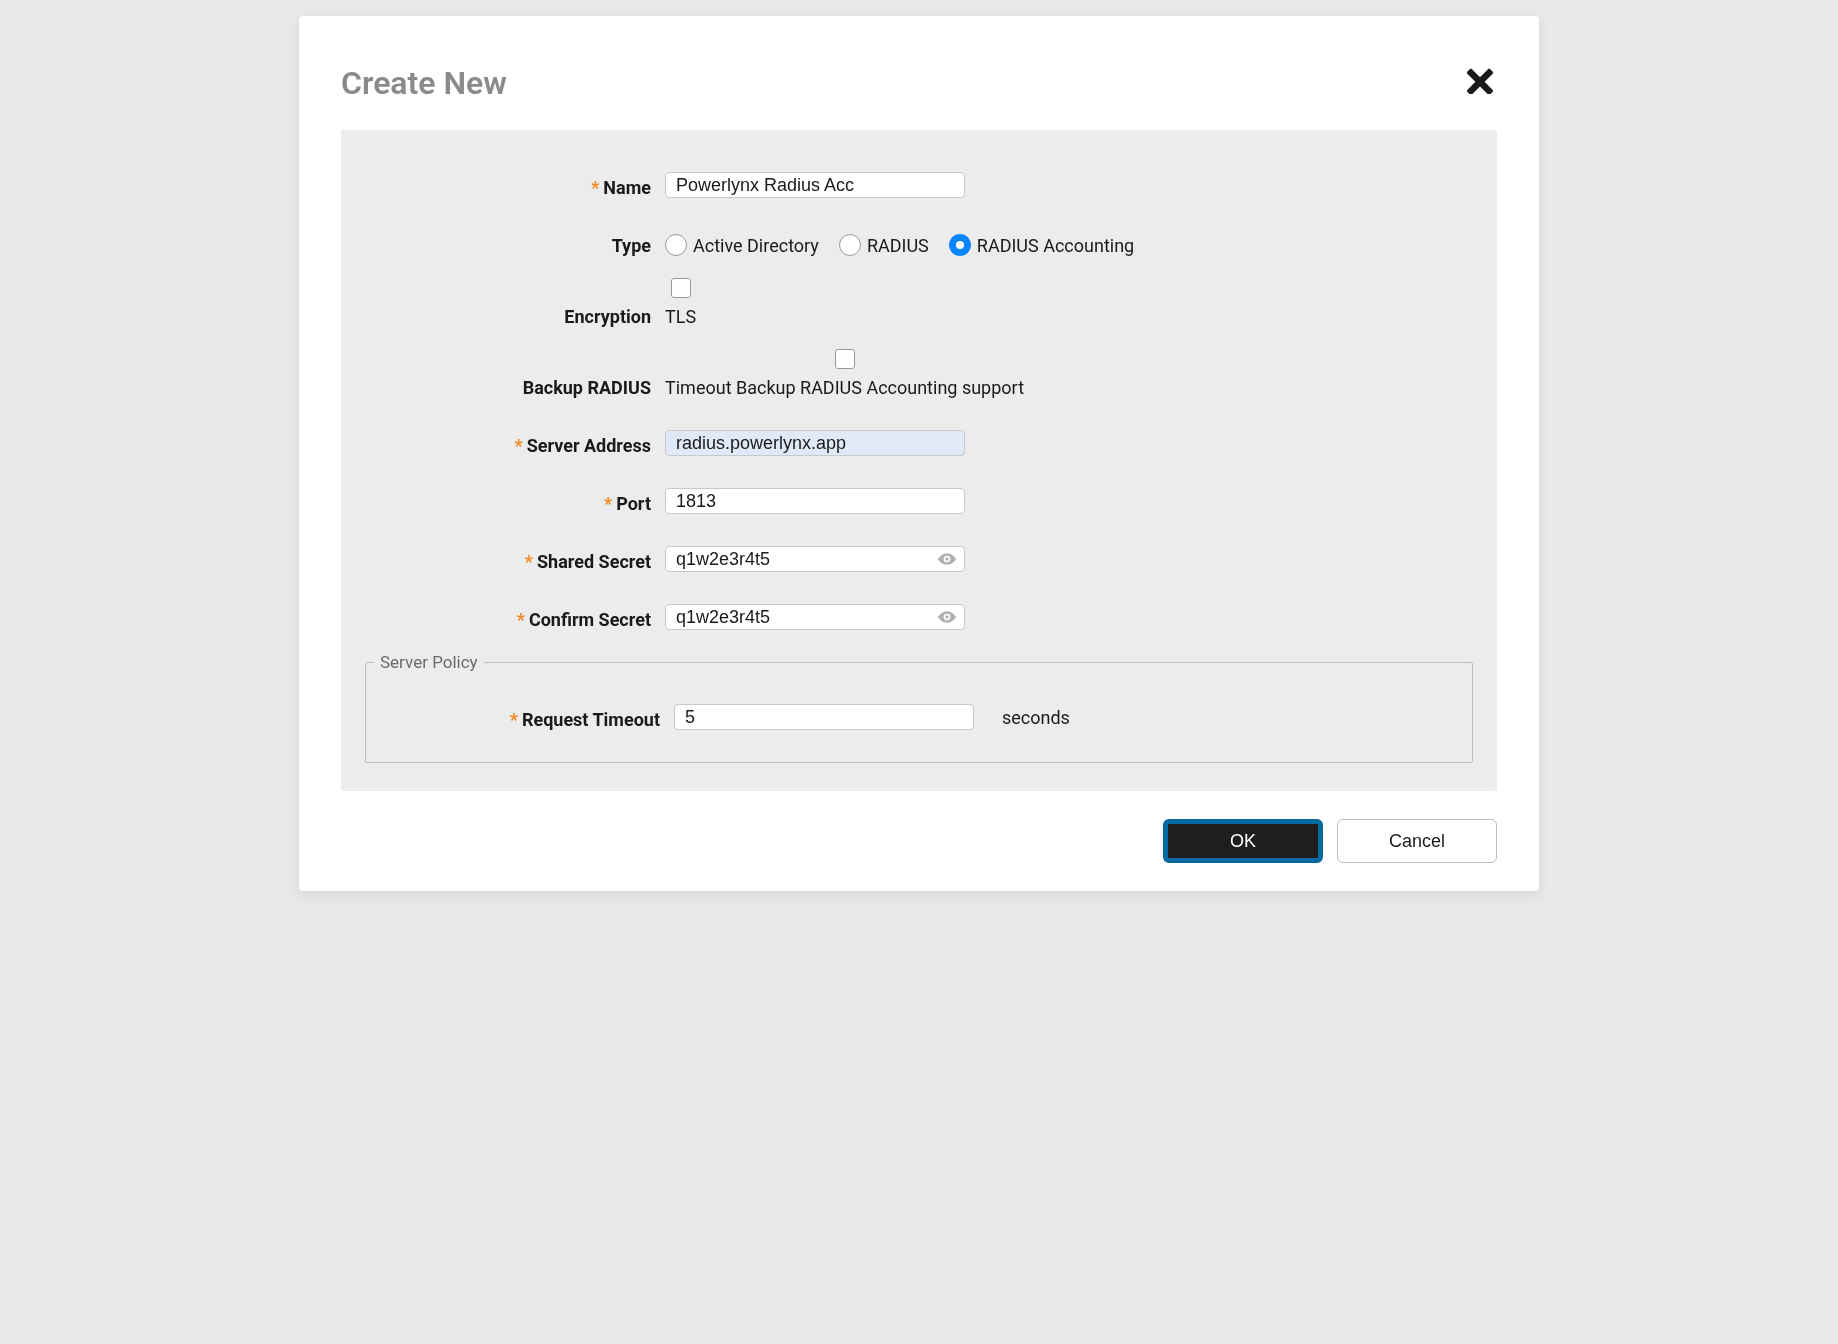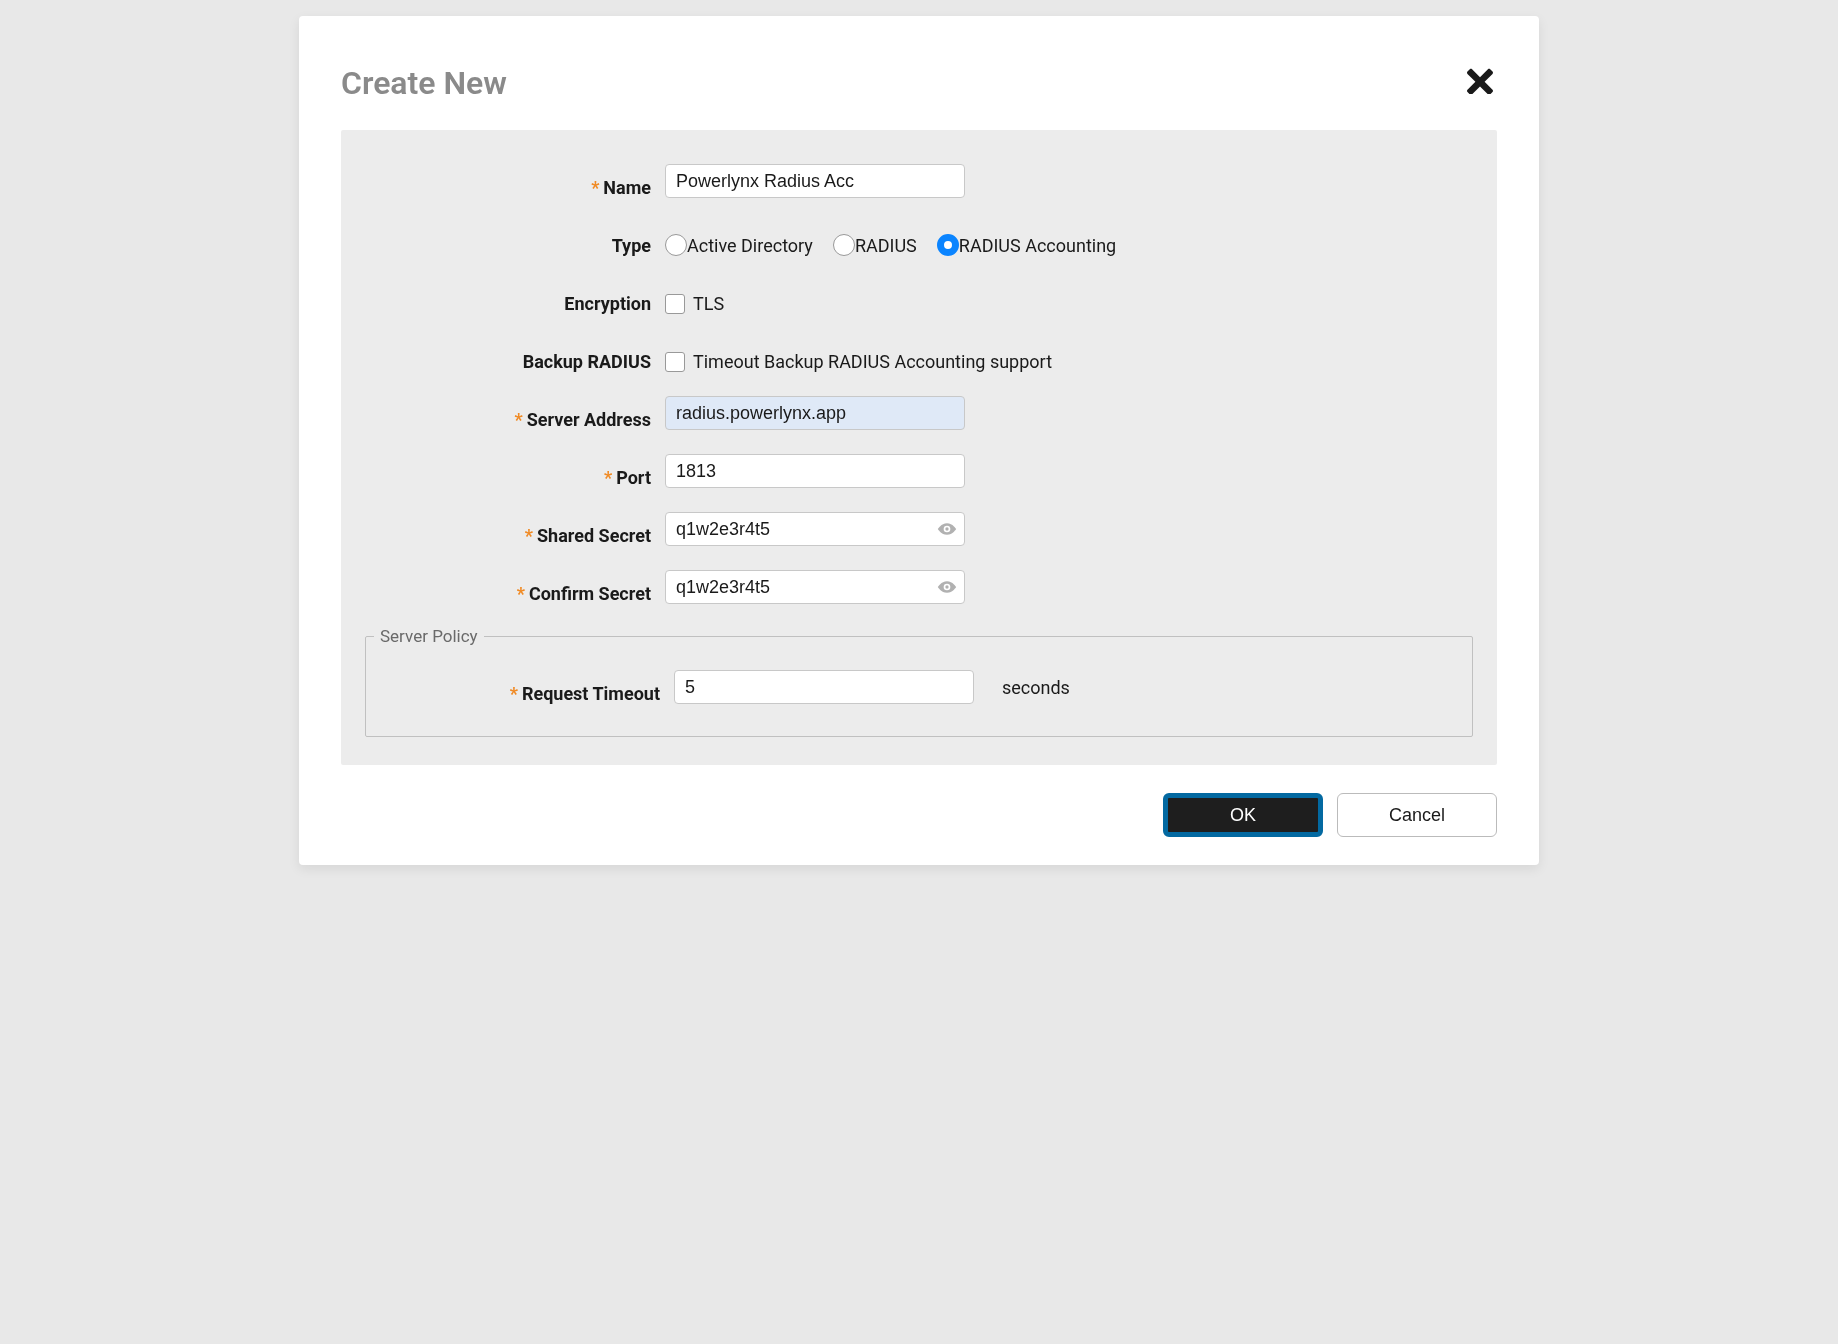--- a/index.html
+++ b/index.html
@@ -72,21 +72,21 @@
   }
   .control-col {
     flex: 1;
     display: flex;
     align-items: center;
     gap: 8px;
   }
 
   input[type="text"], input[type="password"] {
     width: 300px;
-    height: 34px;
+    height: 26px;
     border: 1px solid #c8c8c8;
     border-radius: 4px;
     padding: 4px 10px;
     font-size: 18px;
     color: #1a1a1a;
     background: #fff;
   }
   input.highlight {
     background: #dfe9f7;
     border-color: #c8c8c8;
@@ -109,20 +109,21 @@
   .eye-icon svg { width: 20px; height: 20px; fill: #666; }
 
   .radio-group {
     display: flex;
     align-items: center;
     gap: 20px;
   }
   .radio-option {
     display: flex;
     align-items: center;
+    gap: 6px;
     font-size: 18px;
     color: #1a1a1a;
     cursor: pointer;
   }
   .radio-dot {
     width: 22px;
     height: 22px;
     border-radius: 50%;
     border: 1px solid #999;
     background: #fff;
@@ -136,20 +137,21 @@
     background: #fff;
   }
 
   .checkbox-option {
     display: flex;
     align-items: center;
     gap: 8px;
     font-size: 18px;
     color: #1a1a1a;
     cursor: pointer;
+    flex-direction: column;
   }
   .checkbox-box {
     width: 20px;
     height: 20px;
     border: 1px solid #999;
     border-radius: 3px;
     background: #fff;
     flex-shrink: 0;
   }
 

